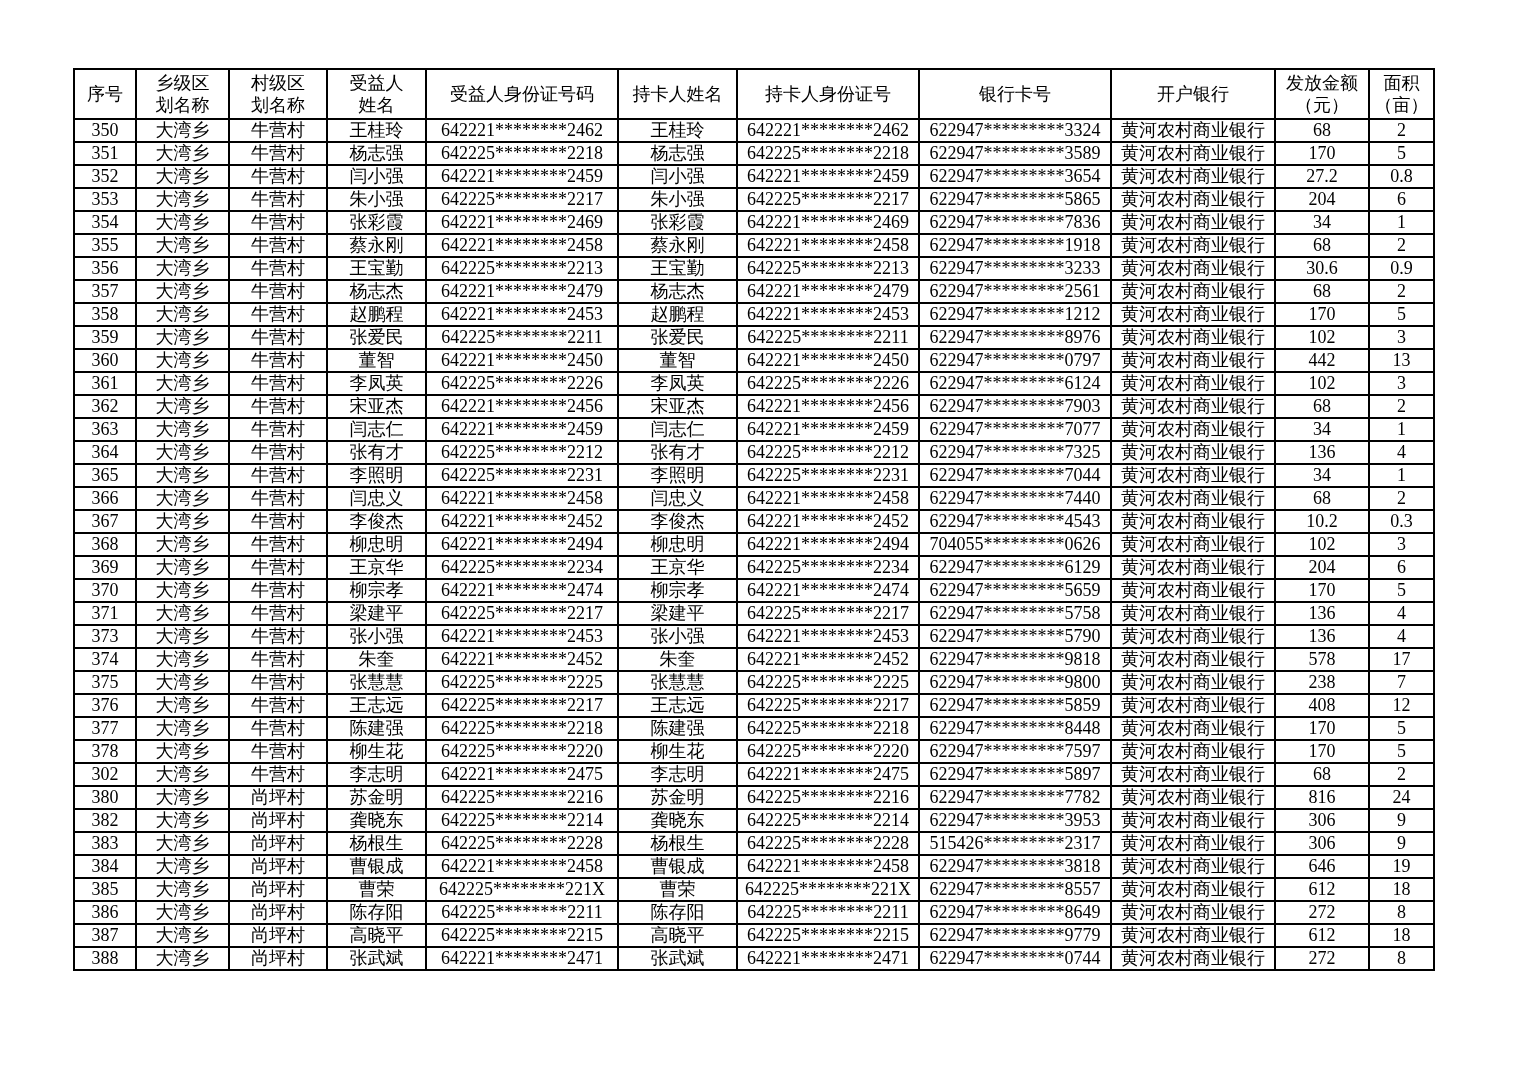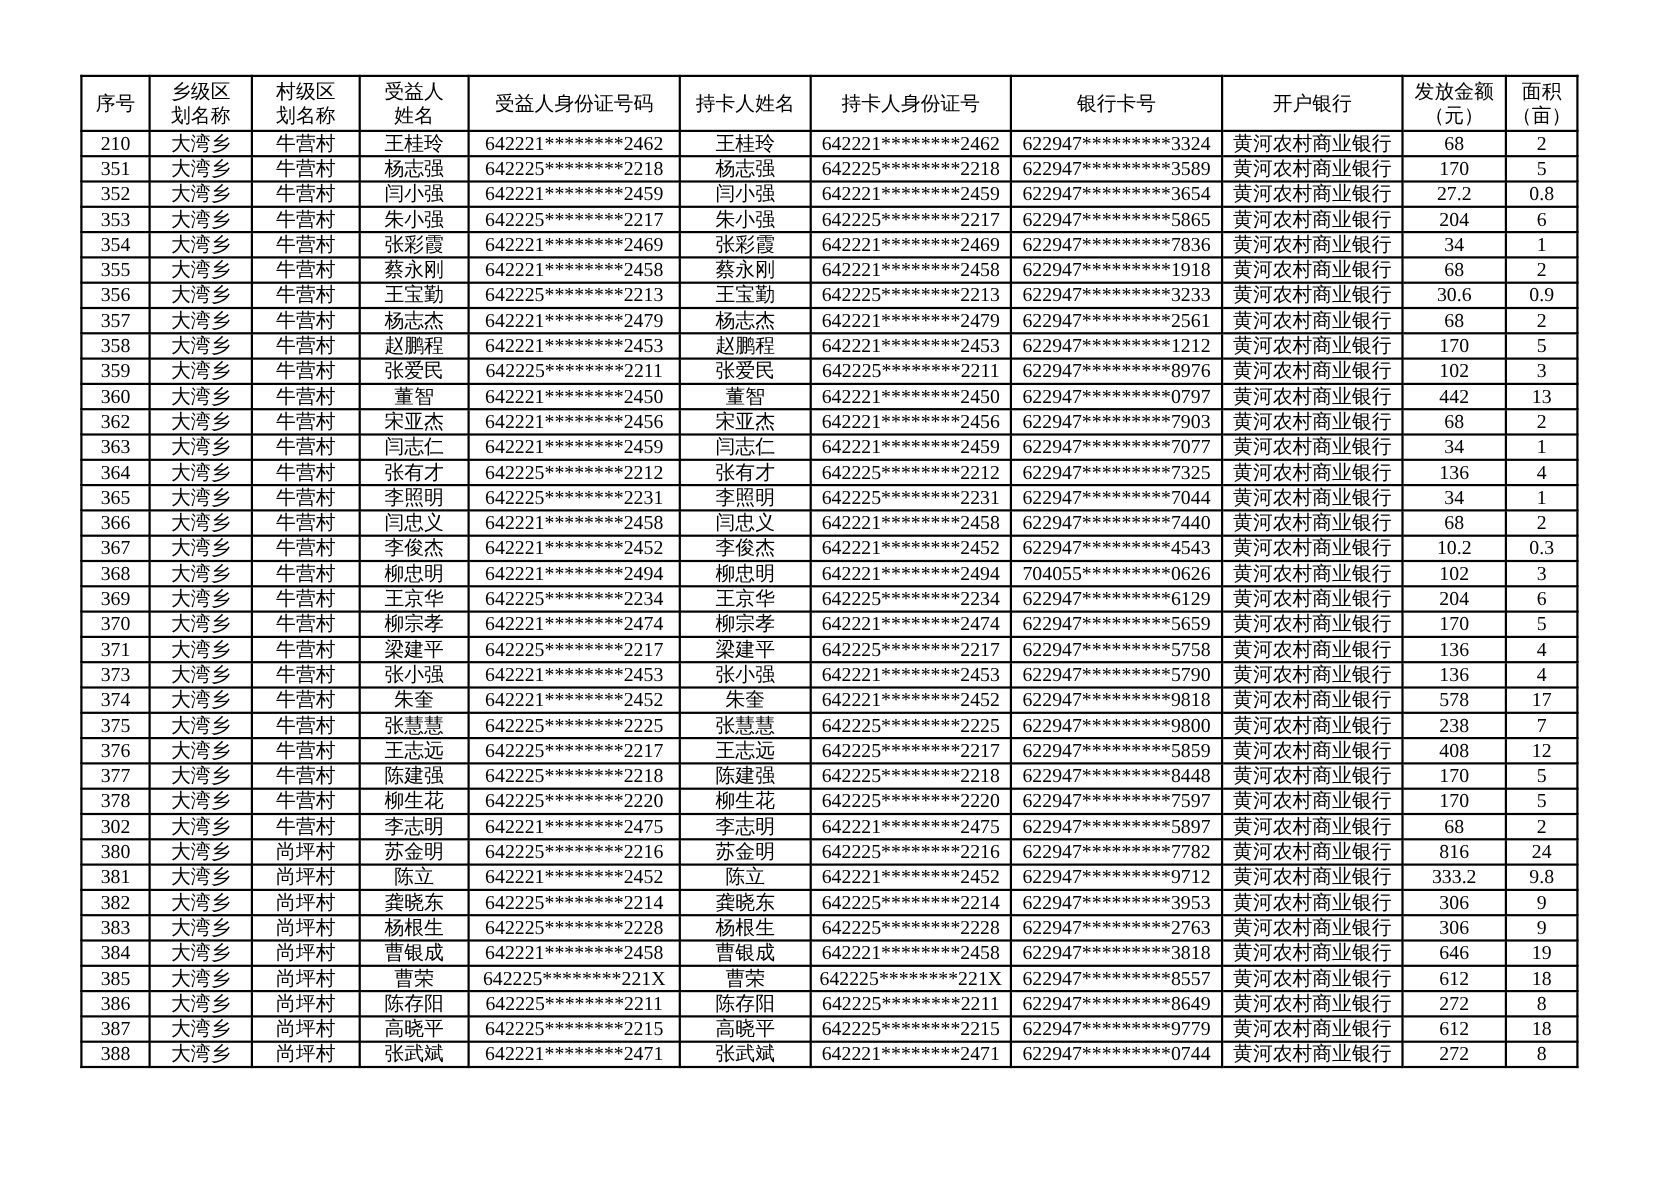--- a/index.html
+++ b/index.html
@@ -89,21 +89,21 @@
             <th>银行卡号</th>
             <th>开户银行</th>
             <th>发放金额
 （元）</th>
             <th>面积
 （亩）</th>
           </tr>
         </thead>
       <tbody>
           <tr>
-            <td class="cell-seq">210</td>
+            <td class="cell-seq">350</td>
             <td class="cell-township">大湾乡</td>
             <td class="cell-village">牛营村</td>
             <td class="cell-beneficiary_name">王桂玲</td>
             <td class="cell-beneficiary_id">642221********2462</td>
             <td class="cell-cardholder_name">王桂玲</td>
             <td class="cell-cardholder_id">642221********2462</td>
             <td class="cell-bank_card">622947*********3324</td>
             <td class="cell-bank">黄河农村商业银行</td>
             <td class="cell-amount">68</td>
             <td class="cell-area">2</td>
@@ -232,20 +232,33 @@
             <td class="cell-beneficiary_name">董智</td>
             <td class="cell-beneficiary_id">642221********2450</td>
             <td class="cell-cardholder_name">董智</td>
             <td class="cell-cardholder_id">642221********2450</td>
             <td class="cell-bank_card">622947*********0797</td>
             <td class="cell-bank">黄河农村商业银行</td>
             <td class="cell-amount">442</td>
             <td class="cell-area">13</td>
           </tr>
           <tr>
+            <td class="cell-seq">361</td>
+            <td class="cell-township">大湾乡</td>
+            <td class="cell-village">牛营村</td>
+            <td class="cell-beneficiary_name">李凤英</td>
+            <td class="cell-beneficiary_id">642225********2226</td>
+            <td class="cell-cardholder_name">李凤英</td>
+            <td class="cell-cardholder_id">642225********2226</td>
+            <td class="cell-bank_card">622947*********6124</td>
+            <td class="cell-bank">黄河农村商业银行</td>
+            <td class="cell-amount">102</td>
+            <td class="cell-area">3</td>
+          </tr>
+          <tr>
             <td class="cell-seq">362</td>
             <td class="cell-township">大湾乡</td>
             <td class="cell-village">牛营村</td>
             <td class="cell-beneficiary_name">宋亚杰</td>
             <td class="cell-beneficiary_id">642221********2456</td>
             <td class="cell-cardholder_name">宋亚杰</td>
             <td class="cell-cardholder_id">642221********2456</td>
             <td class="cell-bank_card">622947*********7903</td>
             <td class="cell-bank">黄河农村商业银行</td>
             <td class="cell-amount">68</td>
@@ -466,54 +479,41 @@
             <td class="cell-beneficiary_name">苏金明</td>
             <td class="cell-beneficiary_id">642225********2216</td>
             <td class="cell-cardholder_name">苏金明</td>
             <td class="cell-cardholder_id">642225********2216</td>
             <td class="cell-bank_card">622947*********7782</td>
             <td class="cell-bank">黄河农村商业银行</td>
             <td class="cell-amount">816</td>
             <td class="cell-area">24</td>
           </tr>
           <tr>
-            <td class="cell-seq">381</td>
-            <td class="cell-township">大湾乡</td>
-            <td class="cell-village">尚坪村</td>
-            <td class="cell-beneficiary_name">陈立</td>
-            <td class="cell-beneficiary_id">642221********2452</td>
-            <td class="cell-cardholder_name">陈立</td>
-            <td class="cell-cardholder_id">642221********2452</td>
-            <td class="cell-bank_card">622947*********9712</td>
-            <td class="cell-bank">黄河农村商业银行</td>
-            <td class="cell-amount">333.2</td>
-            <td class="cell-area">9.8</td>
-          </tr>
-          <tr>
             <td class="cell-seq">382</td>
             <td class="cell-township">大湾乡</td>
             <td class="cell-village">尚坪村</td>
             <td class="cell-beneficiary_name">龚晓东</td>
             <td class="cell-beneficiary_id">642225********2214</td>
             <td class="cell-cardholder_name">龚晓东</td>
             <td class="cell-cardholder_id">642225********2214</td>
             <td class="cell-bank_card">622947*********3953</td>
             <td class="cell-bank">黄河农村商业银行</td>
             <td class="cell-amount">306</td>
             <td class="cell-area">9</td>
           </tr>
           <tr>
             <td class="cell-seq">383</td>
             <td class="cell-township">大湾乡</td>
             <td class="cell-village">尚坪村</td>
             <td class="cell-beneficiary_name">杨根生</td>
             <td class="cell-beneficiary_id">642225********2228</td>
             <td class="cell-cardholder_name">杨根生</td>
             <td class="cell-cardholder_id">642225********2228</td>
-            <td class="cell-bank_card">622947*********2763</td>
+            <td class="cell-bank_card">515426*********2317</td>
             <td class="cell-bank">黄河农村商业银行</td>
             <td class="cell-amount">306</td>
             <td class="cell-area">9</td>
           </tr>
           <tr>
             <td class="cell-seq">384</td>
             <td class="cell-township">大湾乡</td>
             <td class="cell-village">尚坪村</td>
             <td class="cell-beneficiary_name">曹银成</td>
             <td class="cell-beneficiary_id">642221********2458</td>

